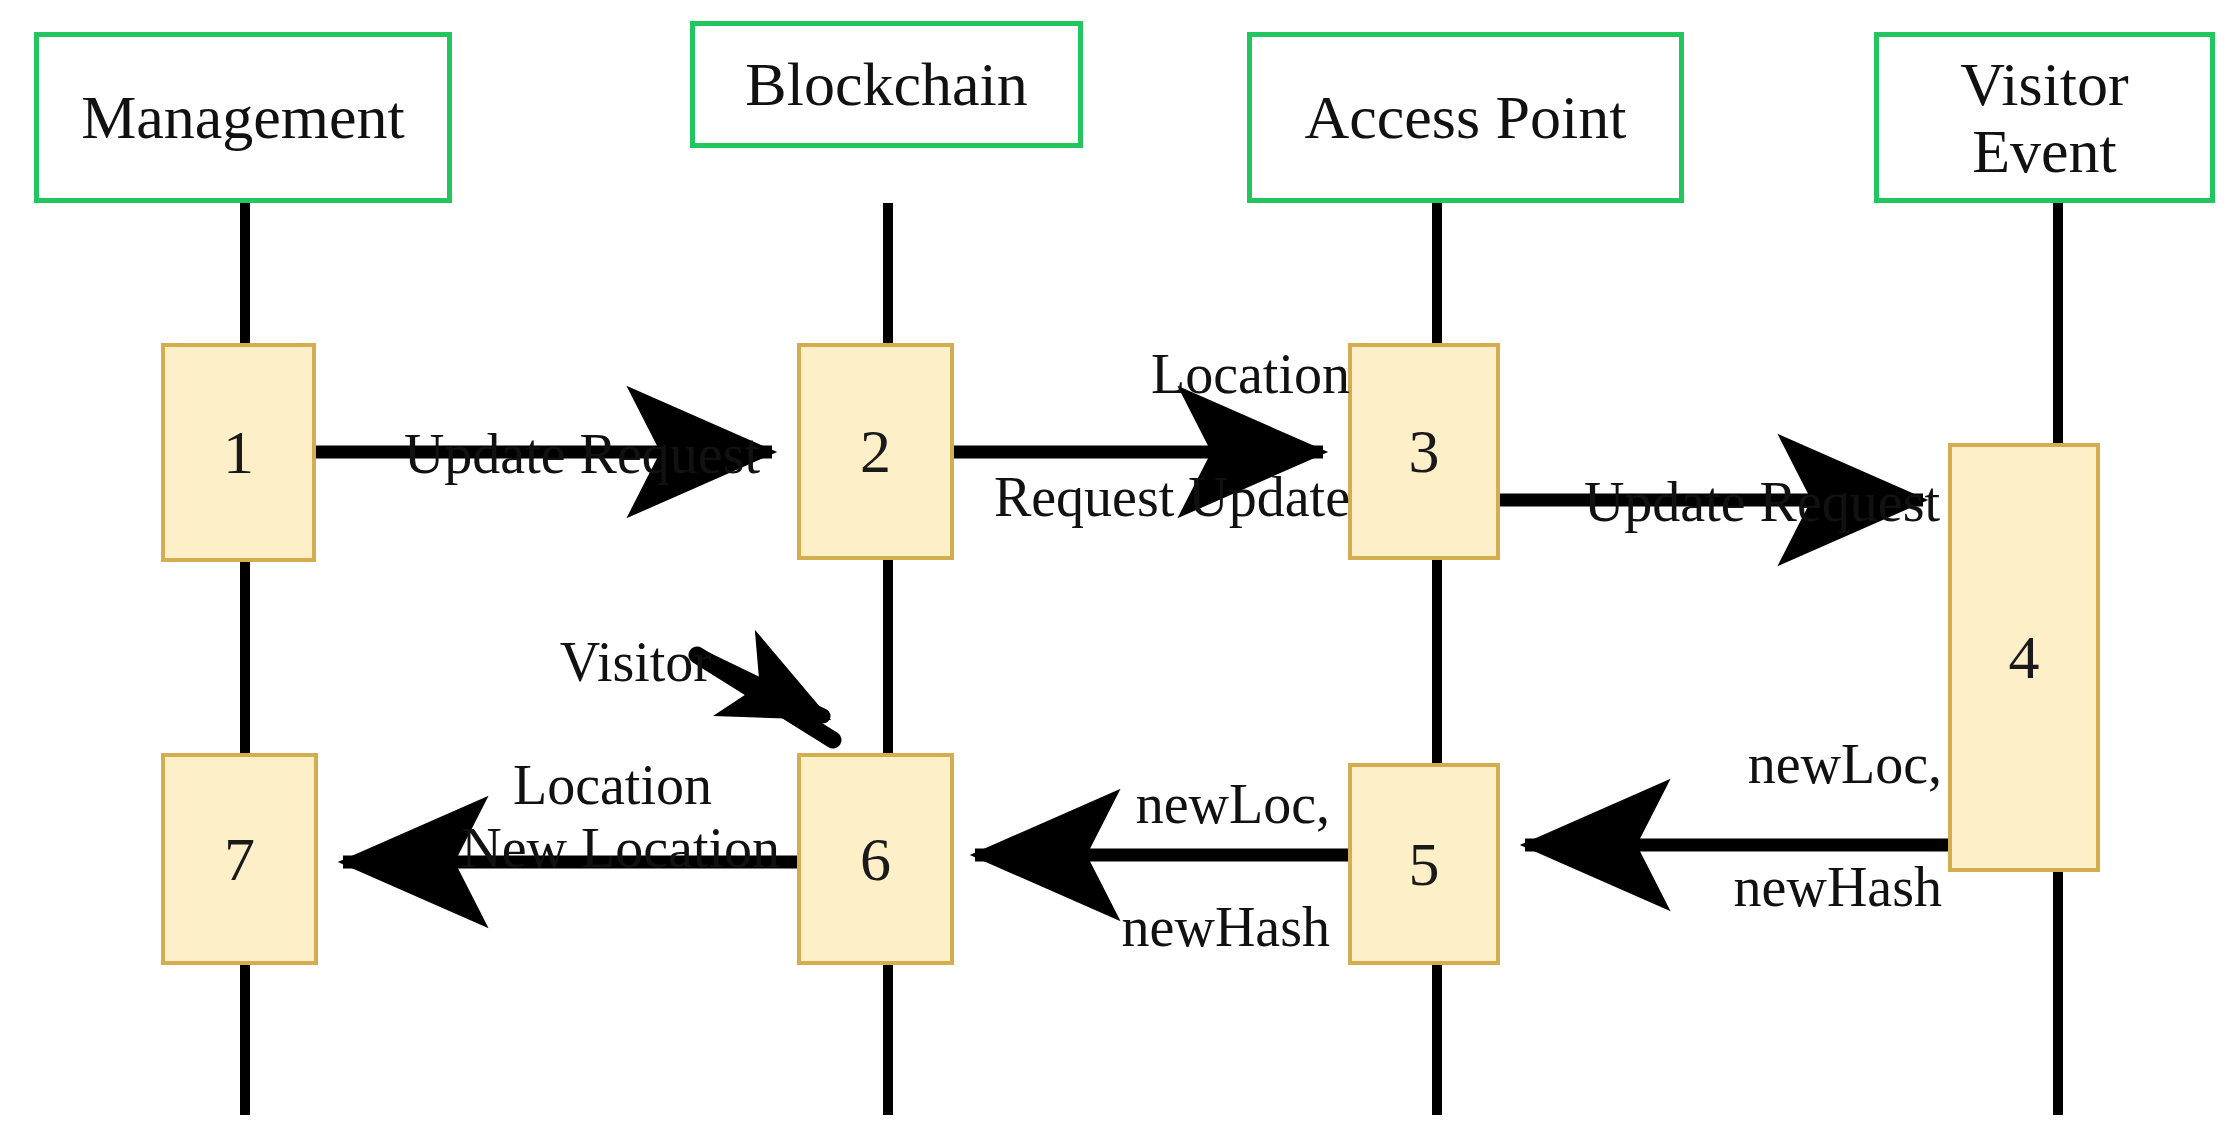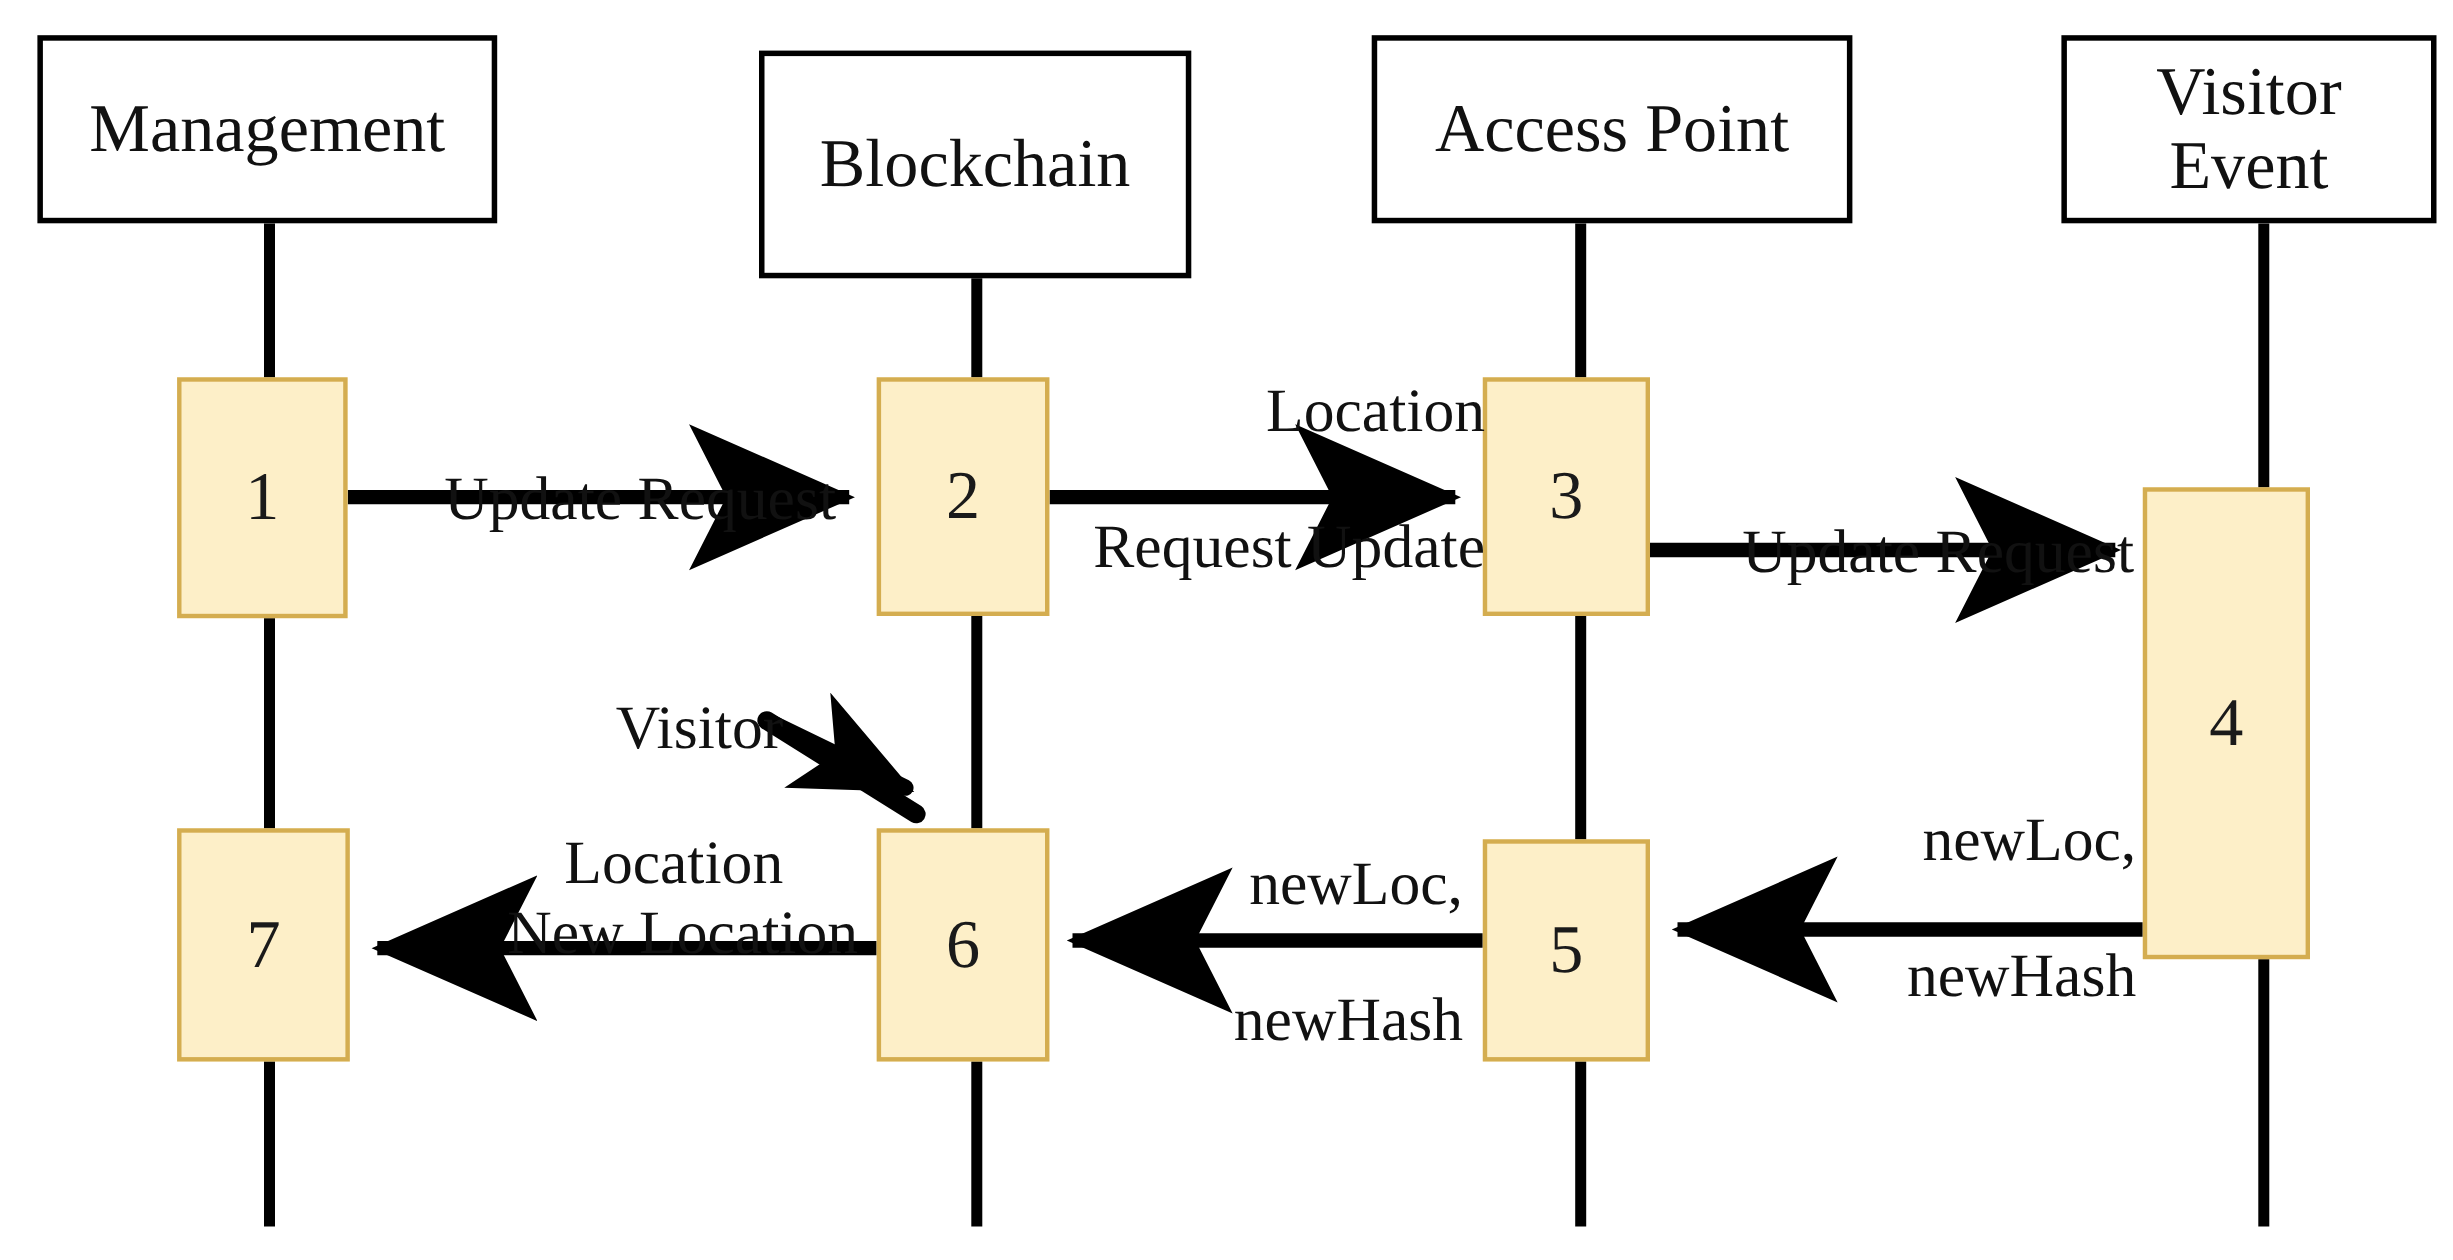--- a/index.html
+++ b/index.html
@@ -1,21 +1,21 @@
 <!DOCTYPE html>
 <html><head>
 <meta charset="utf-8">
 <style>
   html,body{margin:0;padding:0;background:#ffffff;}
   body{font-family:"Liberation Serif","DejaVu Serif",serif;color:#000;}
   #stage{position:relative;width:2230px;height:1145px;background:#fff;overflow:hidden;}
   #svg-layer{position:absolute;left:0;top:0;width:2230px;height:1145px;}
   .hdr-box{
     position:absolute;box-sizing:border-box;
-    border:5px solid #000000;background:#fff;
+    border:5px solid #22c55e;background:#fff;
     display:flex;align-items:center;justify-content:center;
     text-align:center;line-height:1.05;
     font-size:62px;color:#111;
   }
   .hdr-box.two-line{line-height:1.08;}
   .act-box{
     position:absolute;box-sizing:border-box;
     background:#FDEFC8;border:4px solid #D4AD50;
     display:flex;align-items:center;justify-content:center;
     font-size:62px;color:#1a1a1a;
@@ -64,21 +64,21 @@
     <g>
       <path d="M 697,655 L 833,740" stroke="#000" stroke-width="17" fill="none" stroke-linecap="round"></path>
       <path d="M 697,655 L 823,716" stroke="#000" stroke-width="15" fill="none" stroke-linecap="round" marker-end="url(#ah-loop)"></path>
     </g>
   </svg>
 
   <div class="hdr-box" style="left:34px;top:32px;width:418px;height:171px;">
     <span>Management</span>
   </div>
 
-  <div class="hdr-box" style="left:690px;top:46px;width:393px;height:207px;">
+  <div class="hdr-box" style="left:690px;top:21px;width:393px;height:127px;">
     <span>Blockchain</span>
   </div>
 
   <div class="hdr-box" style="left:1215px;top:32px;width:437px;height:171px;margin-left:32px;">
     <span>Access Point</span>
   </div>
 
   <div class="hdr-box two-line" style="left:1862px;top:32px;width:341px;height:171px;flex-direction:column;margin-left:12px;">
     <span>Visitor</span>
     <span>Event</span>

